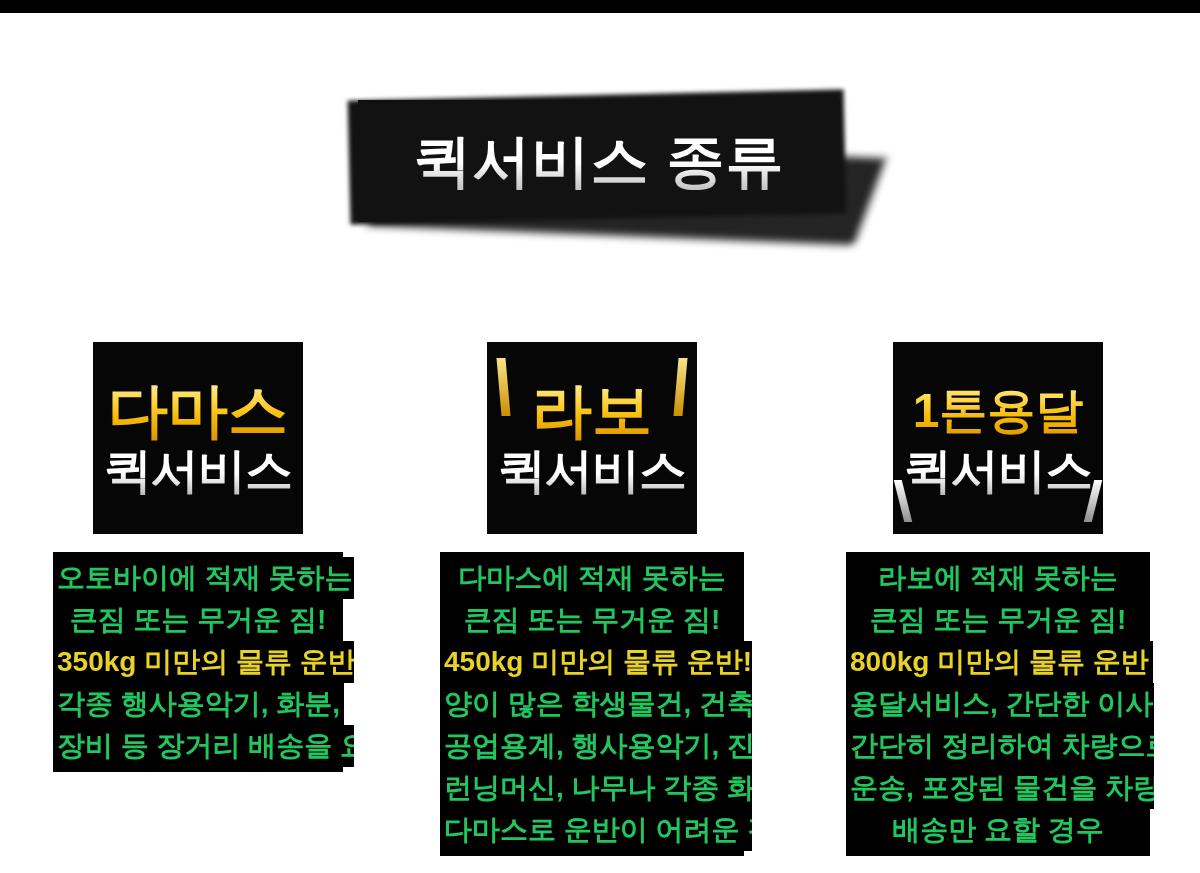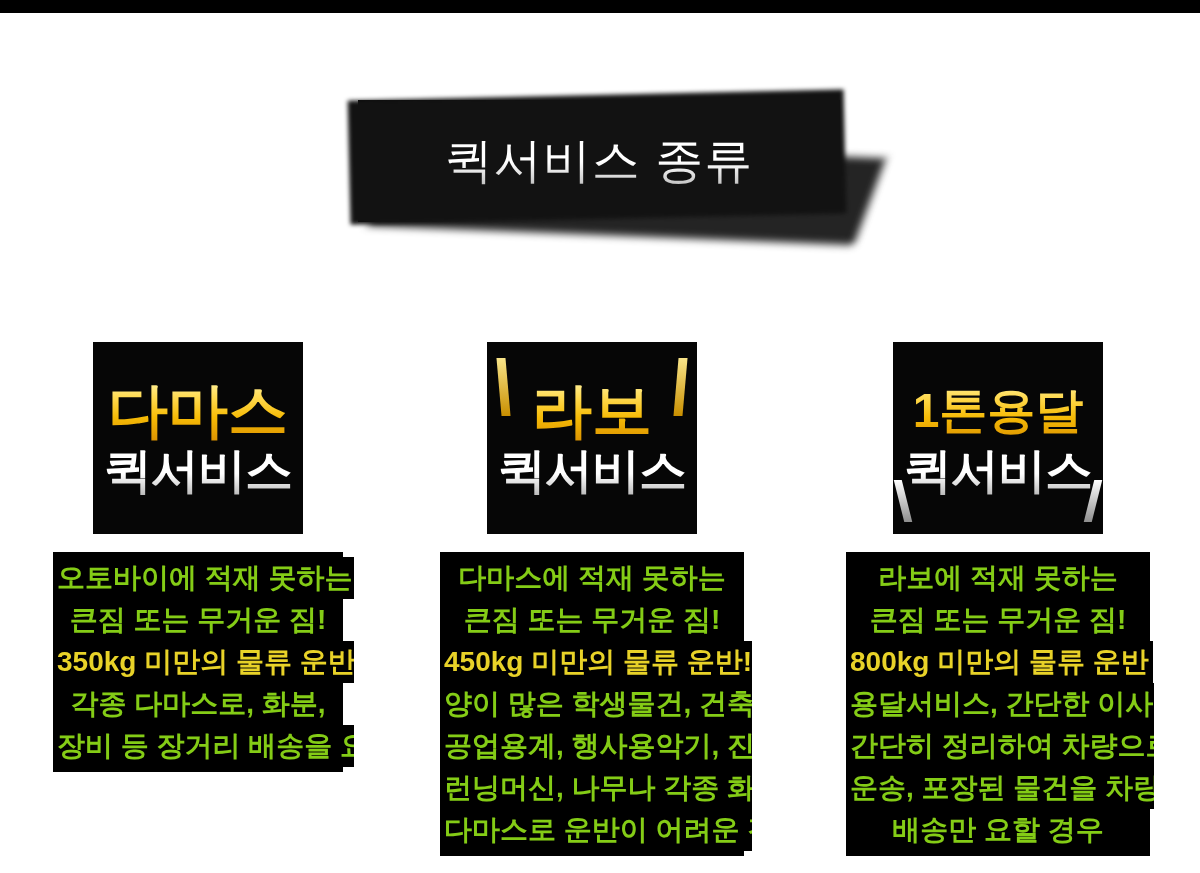--- a/index.html
+++ b/index.html
@@ -35,21 +35,21 @@
   }
   .title-plate::after {
     content: ""; position: absolute;
     left: 26px; top: 48px; right: -30px; bottom: -14px;
     background: #242424;
     transform: rotate(2.3deg) skewX(-18deg);
     z-index: -2; filter: blur(4px);
   }
   .title-text {
     margin: 0;
-    font-size: 48px; font-weight: 400; letter-spacing: 1px;
+    font-size: 58px; font-weight: 700; letter-spacing: 1px;
     line-height: 1; white-space: nowrap;
     color: #ffffff;
   }
 
   
   .column {
     position: absolute; top: 342px;
     overflow: hidden;
     text-align: center;
   }
@@ -124,41 +124,41 @@
     line-height: 42px;
     white-space: nowrap;
     color: #ffffff;
   }
   .line .line-inner {
     display: inline-block;
     background: #000000;
     padding: 0 4px;
   }
   .style-yellow { color: #e8d228; }
-  .style-white  { color: #84cc16; }
+  .style-white  { color: #22c55e; }
 </style>
 </head>
 <body>
 
 <div class="top-bar"></div>
 
 <header class="title-plate">
   <h1 class="title-text">퀵서비스 종류</h1>
 </header>
 
 <section class="column col-1">
   <div class="badge">
     <div class="badge-title">다마스</div>
     <div class="badge-sub">퀵서비스</div>
   </div>
   <div class="panel">
     <div class="line style-white"><span class="line-inner">오토바이에 적재 못하는</span></div>
     <div class="line style-white"><span class="line-inner">큰짐 또는 무거운 짐!</span></div>
     <div class="line style-yellow"><span class="line-inner">350kg 미만의 물류 운반!</span></div>
-    <div class="line style-white"><span class="line-inner">각종 다마스로, 화분,</span></div>
+    <div class="line style-white"><span class="line-inner">각종 행사용악기, 화분,</span></div>
     <div class="line style-white"><span class="line-inner">장비 등 장거리 배송을 요할시</span></div>
   </div>
 </section>
 
 <section class="column col-2">
   <div class="badge">
     <span class="gold-mark left"></span>
     <span class="gold-mark right"></span>
     <div class="badge-title">라보</div>
     <div class="badge-sub">퀵서비스</div>

